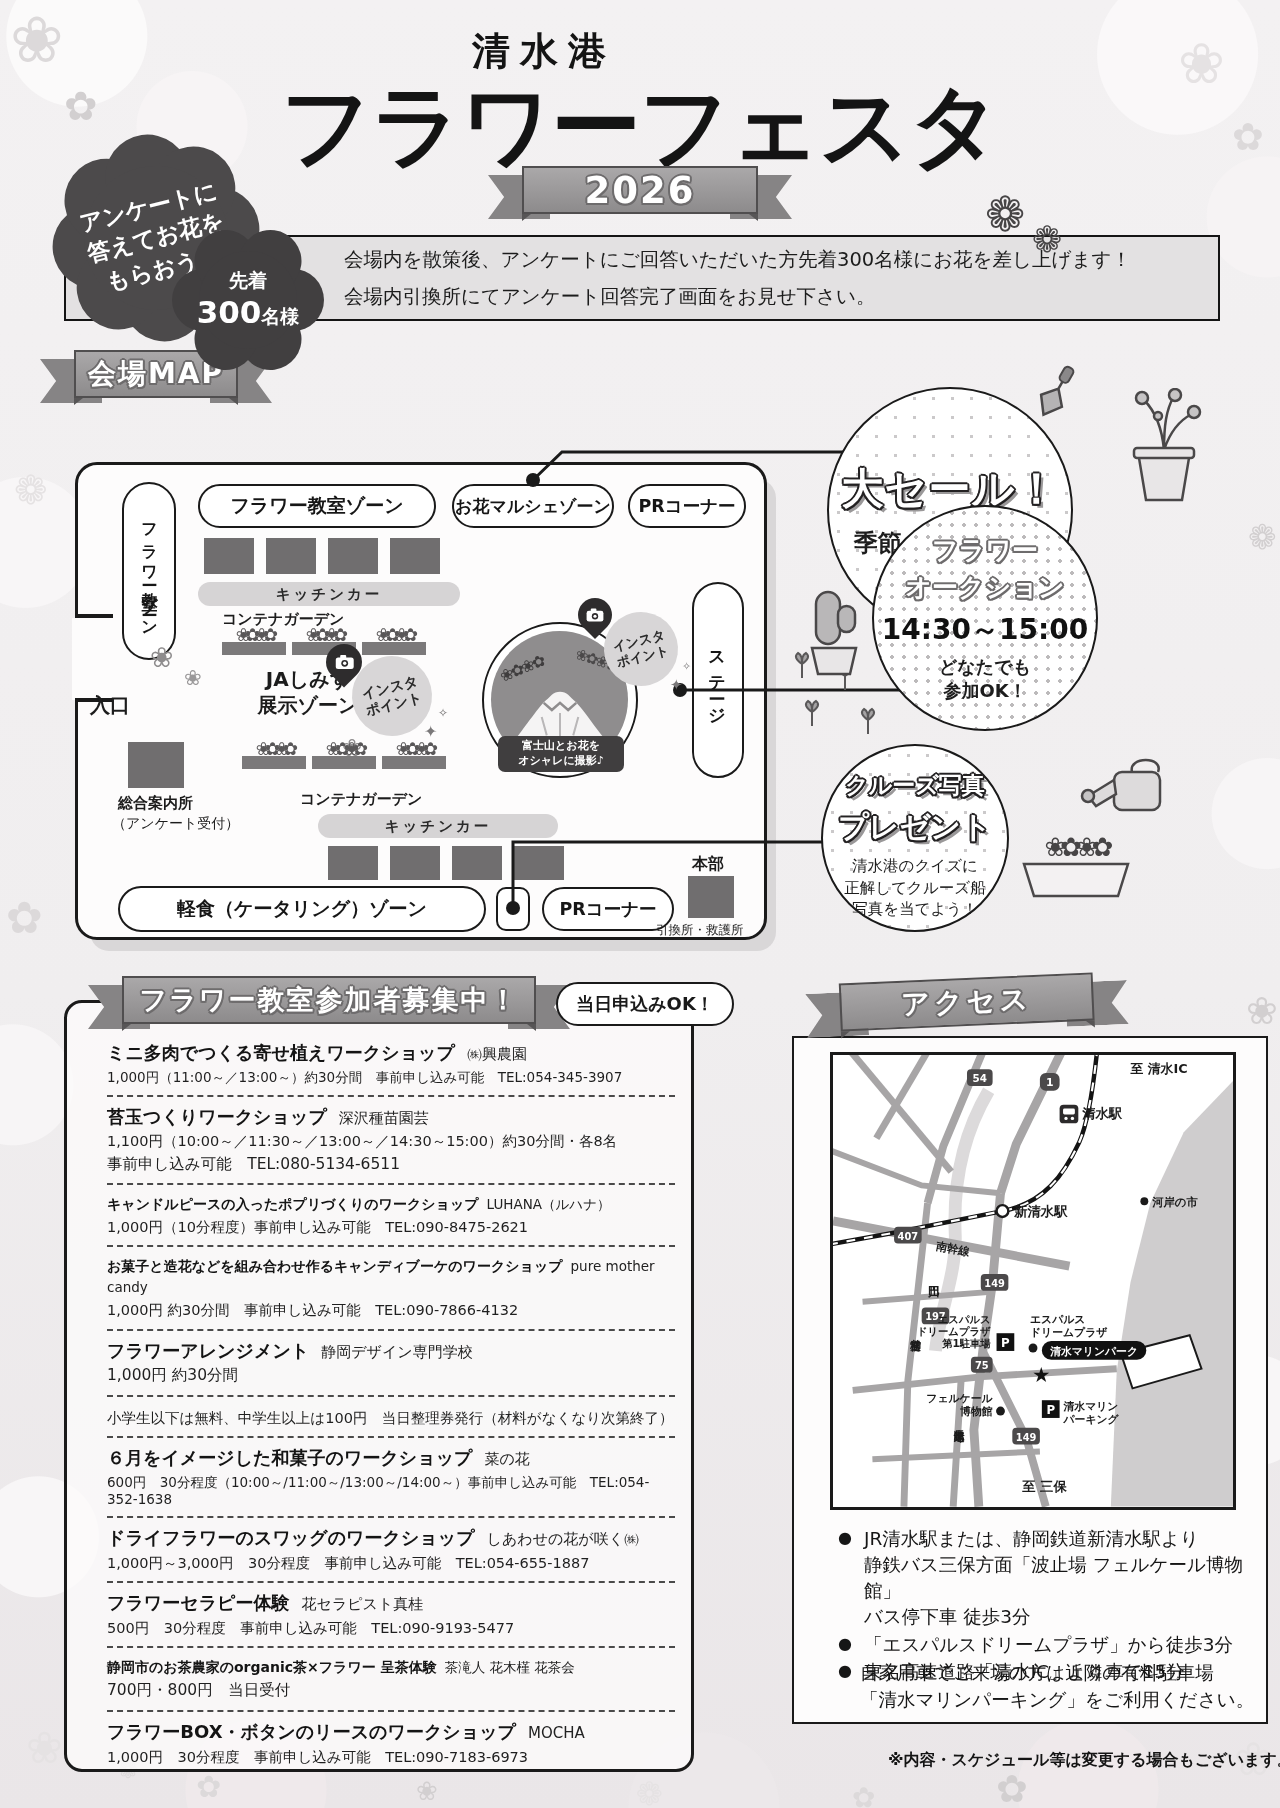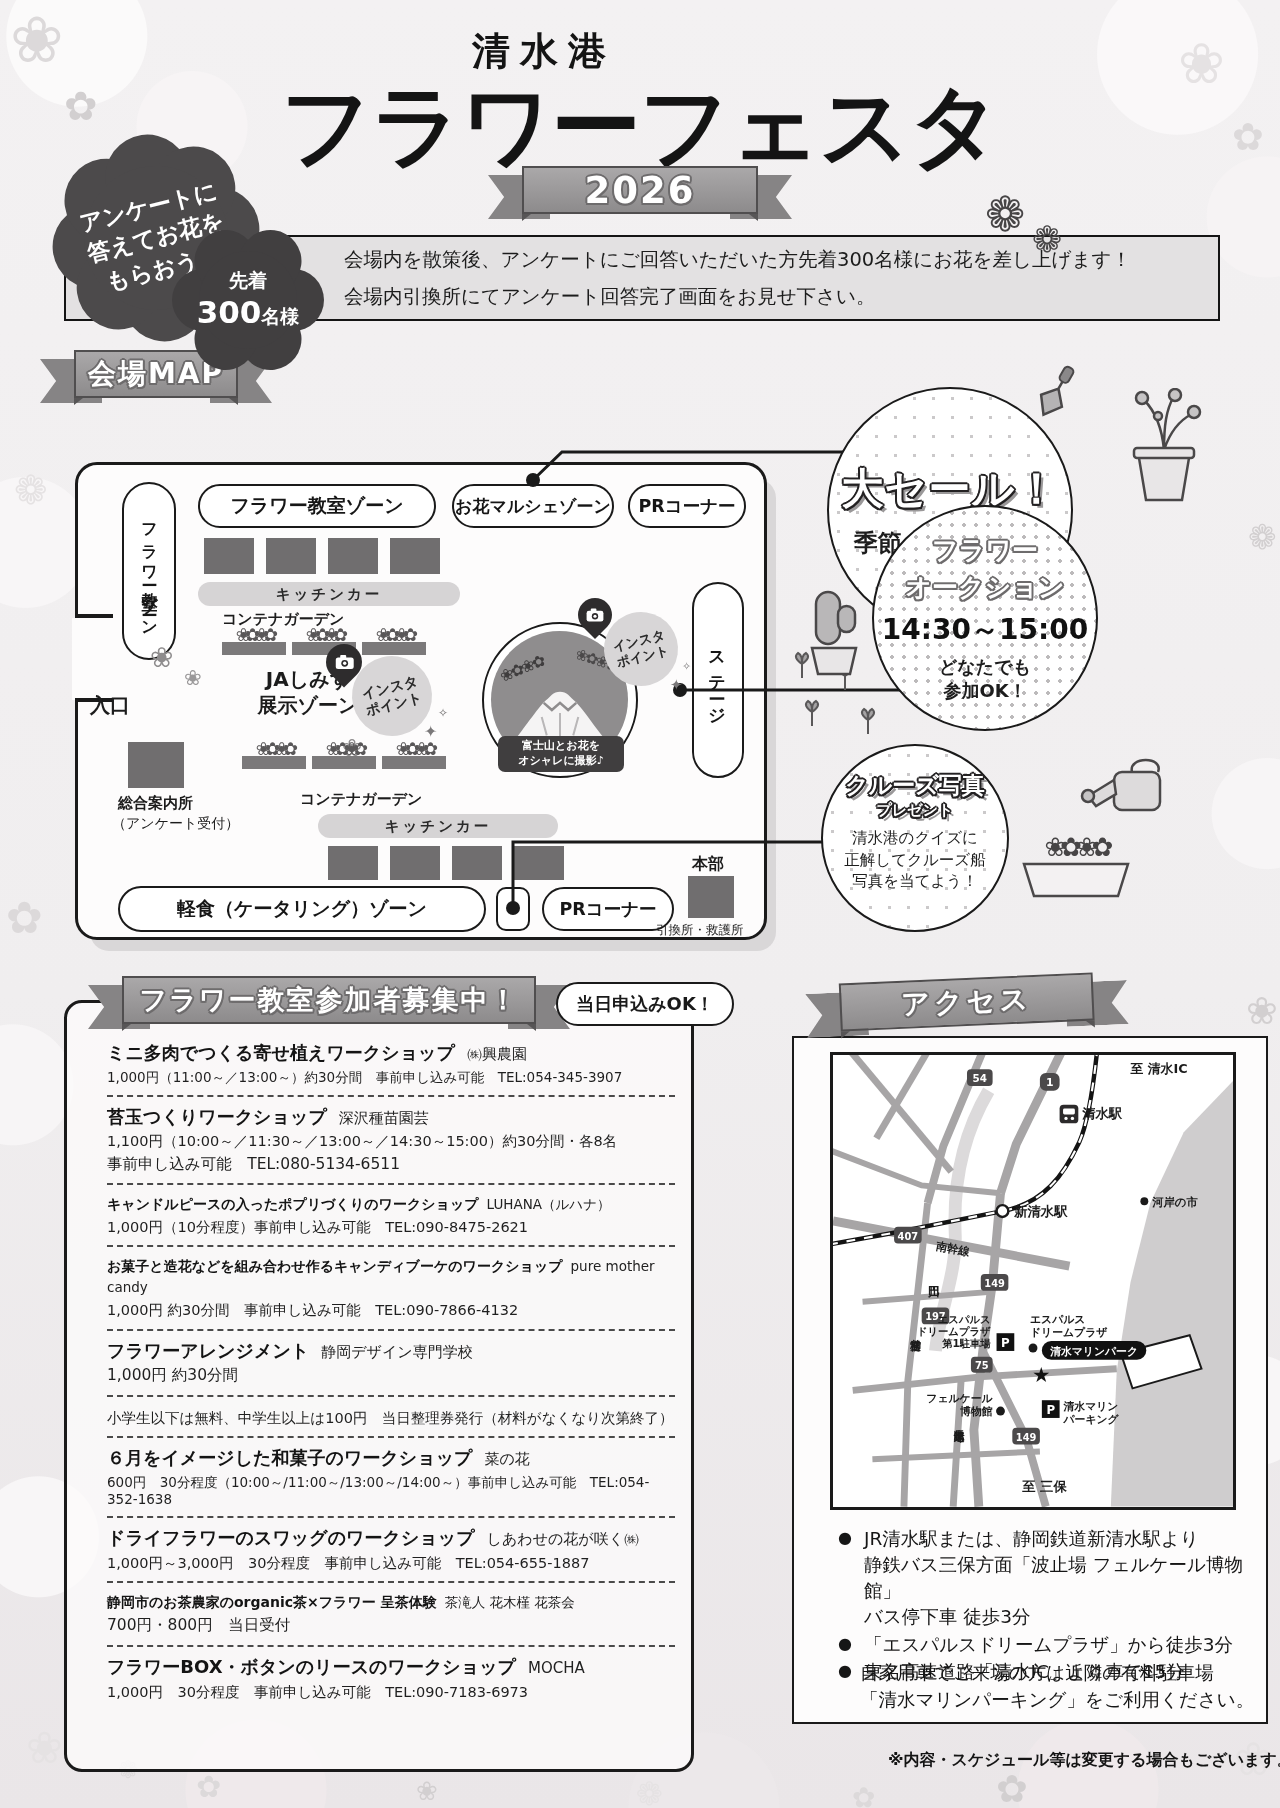--- a/index.html
+++ b/index.html
@@ -320,21 +320,21 @@
   <div class="hcircle dots-sm" style="left:872px;top:505px;width:226px;height:226px;">
     <div class="outline-gray" style="margin-top:26px;font-size:26px;font-weight:900;">フラワー</div>
     <div class="outline-gray" style="margin-top:2px;font-size:26px;font-weight:900;">オークション</div>
     <div style="margin-top:6px;font-size:28px;font-weight:800;color:#111;">14:30～15:00</div>
     <div style="margin-top:6px;font-size:18px;font-weight:600;color:#1d1d1d;">どなたでも</div>
     <div style="font-size:18px;font-weight:600;color:#1d1d1d;">参加OK！</div>
   </div>
 
   <div class="hcircle dots-lg" style="left:821px;top:744px;width:188px;height:188px;">
     <div class="outline-dark" style="margin-top:24px;font-size:23px;font-weight:900;">クルーズ写真</div>
-    <div class="outline-dark" style="margin-top:0;font-size:15px;font-weight:900;">プレゼント</div>
+    <div class="outline-dark" style="margin-top:6px;font-size:30px;font-weight:900;">プレゼント</div>
     <div style="margin-top:8px;font-size:15.5px;color:#1d1d1d;line-height:1.4;">
       <div>清水港のクイズに</div>
       <div>正解してクルーズ船</div>
       <div>写真を当てよう！</div>
     </div>
   </div>
 
   <svg class="deco" style="left:1032px;top:362px;transform:rotate(30deg);" width="48" height="62" viewBox="0 0 48 62">
     <rect x="19" y="2" width="10" height="16" rx="4" fill="#8a8889" stroke="#4a4849" stroke-width="2"></rect>
     <path d="M24,18 L24,28 M12,40 L24,26 L36,40 L24,56 Z" fill="#b5b3b4" stroke="#4a4849" stroke-width="2.5"></path>
@@ -410,20 +410,24 @@
           <div class="ws-detail s">小学生以下は無料、中学生以上は100円　当日整理券発行（材料がなくなり次第終了）</div>
         </div>
         <div class="ws-item">
           <div class="ws-head"><span class="ws-title">６月をイメージした和菓子のワークショップ</span><span class="ws-vendor">菜の花</span></div>
           <div class="ws-detail xs">600円　30分程度（10:00～/11:00～/13:00～/14:00～）事前申し込み可能　TEL:054-352-1638</div>
         </div>
         <div class="ws-item">
           <div class="ws-head"><span class="ws-title">ドライフラワーのスワッグのワークショップ</span><span class="ws-vendor">しあわせの花が咲く㈱</span></div>
           <div class="ws-detail s">1,000円～3,000円　30分程度　事前申し込み可能　TEL:054-655-1887</div>
         </div>
+        <div class="ws-item">
+          <div class="ws-head"><span class="ws-title">フラワーセラピー体験</span><span class="ws-vendor">花セラピスト真桂</span></div>
+          <div class="ws-detail s">500円　30分程度　事前申し込み可能　TEL:090-9193-5477</div>
+        </div>
         <div class="ws-item compact">
           <div class="ws-head"><span class="ws-title">静岡市のお茶農家のorganic茶×フラワー 呈茶体験</span><span class="ws-vendor">茶滝人 花木槿 花茶会</span></div>
           <div class="ws-detail">700円・800円　当日受付</div>
         </div>
         <div class="ws-item">
           <div class="ws-head"><span class="ws-title">フラワーBOX・ボタンのリースのワークショップ</span><span class="ws-vendor">MOCHA</span></div>
           <div class="ws-detail s">1,000円　30分程度　事前申し込み可能　TEL:090-7183-6973</div>
         </div>
       </div>
   </div>

